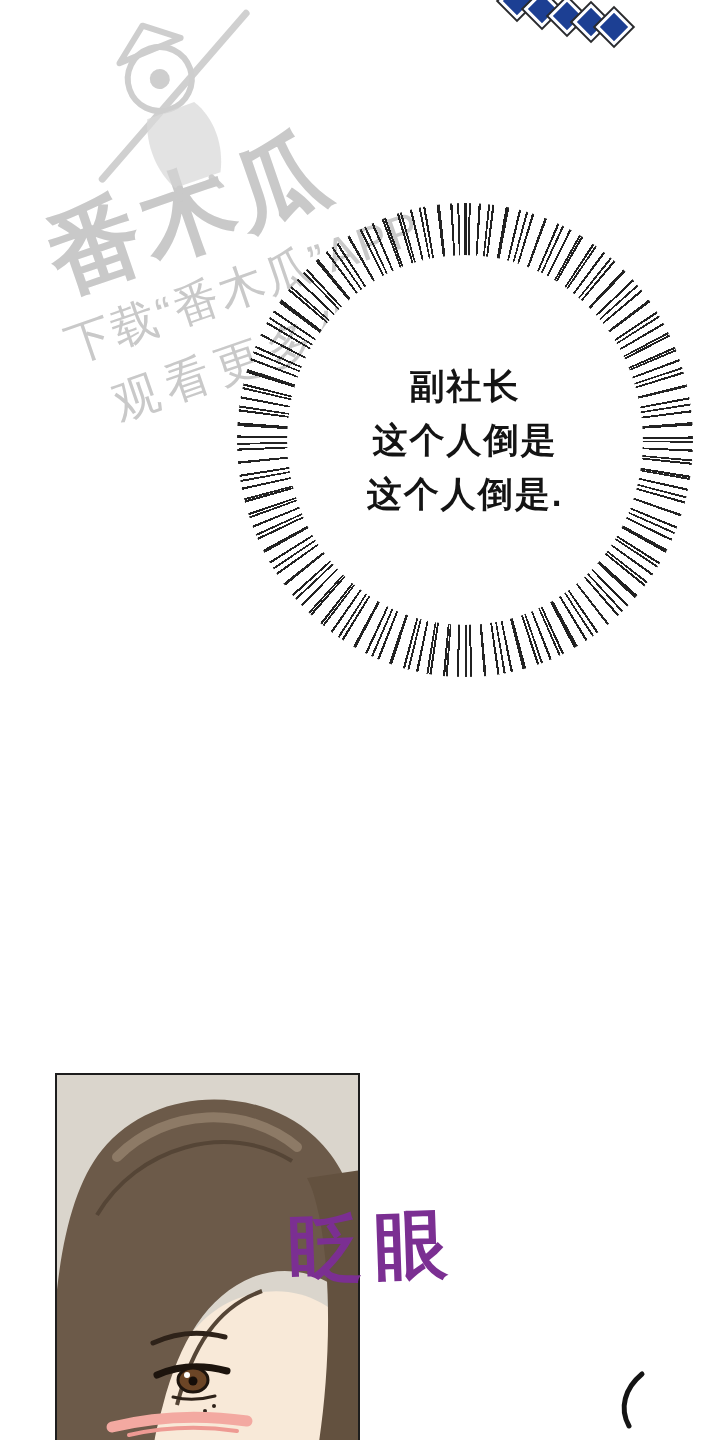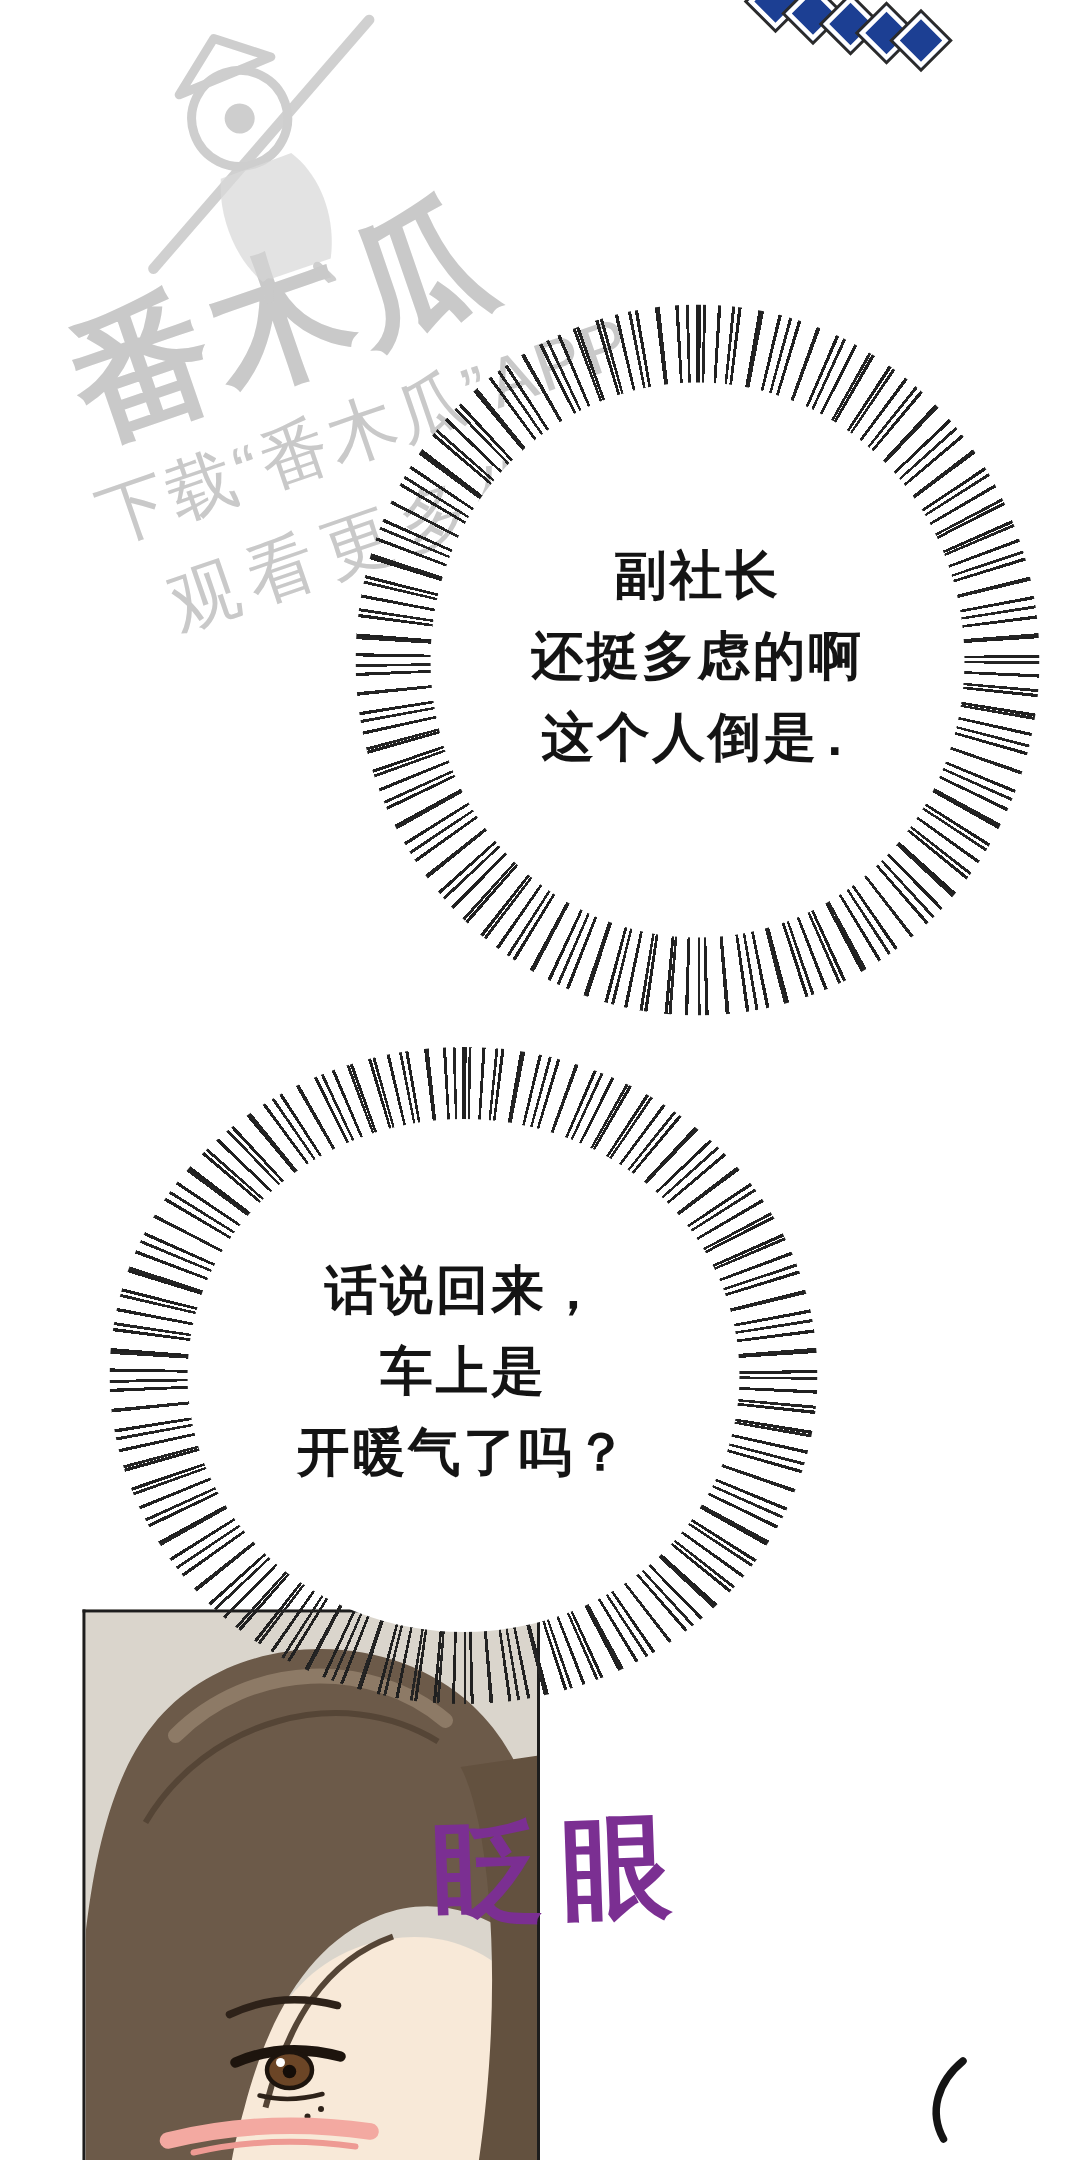--- a/index.html
+++ b/index.html
@@ -38,21 +38,21 @@
     position:absolute; border-radius:50%; z-index:4;
     background:
       repeating-conic-gradient(from 0.9deg, #242424 0deg 0.5deg, rgba(0,0,0,0) 0.5deg 4.7deg),
       repeating-conic-gradient(from 0deg, #202020 0deg 0.55deg, rgba(0,0,0,0) 0.55deg 3.3deg);
   }
   .burst-core {
     position:absolute; inset:11%; background:#fff; border-radius:50%;
     display:flex; flex-direction:column; justify-content:center; align-items:center;
     text-align:center;
   }
-  .burst-core p { margin:0; font-size:35px; font-weight:700; line-height:1.55; color:#141414; letter-spacing:2px;font-family:Liberation Mono, monospace; }
+  .burst-core p { margin:0; font-size:35px; font-weight:700; line-height:1.55; color:#141414; letter-spacing:2px; }
   .burst1 { left:237px; top:203px; width:456px; height:474px; }
   .burst2 { left:73px;  top:698px; width:472px; height:438px; }
 
   
   .panel {
     position:absolute; left:55px; top:1073px; width:305px; height:367px;
     z-index:3; border:2px solid #1d1d1d; border-bottom:none; box-sizing:border-box;
     overflow:hidden; background:#dad5cc;
   }
   .panel svg { display:block; }
@@ -122,32 +122,25 @@
       <circle cx="157" cy="331" r="2" fill="#2e2219"></circle>
 
       <path d="M55,352 Q120,336 190,346" stroke="#f3a9a1" stroke-width="11" fill="none" stroke-linecap="round"></path>
       <path d="M72,360 Q125,348 180,356" stroke="#ee9a93" stroke-width="4" fill="none" stroke-linecap="round"></path>
     </svg>
   </div>
 
   <div class="burst burst1">
     <div class="burst-core">
       <p>副社长</p>
-      <p>还挺多虑的啊</p>
+      <p>这个人倒是</p>
       <p>这个人倒是.</p>
     </div>
   </div>
 
-  <div class="burst burst2">
-    <div class="burst-core">
-      <p>话说回来，</p>
-      <p>车上是</p>
-      <p>开暖气了吗？</p>
-    </div>
-  </div>
 
   <div class="sfx">眨眼</div>
 
   <svg class="stroke-mark" width="46" height="60" viewBox="0 0 46 60">
     <path d="M32,4 C15,18 9,38 19,56" stroke="#141414" stroke-width="5" fill="none" stroke-linecap="round"></path>
   </svg>
 
 </div>
 
 </body></html>

